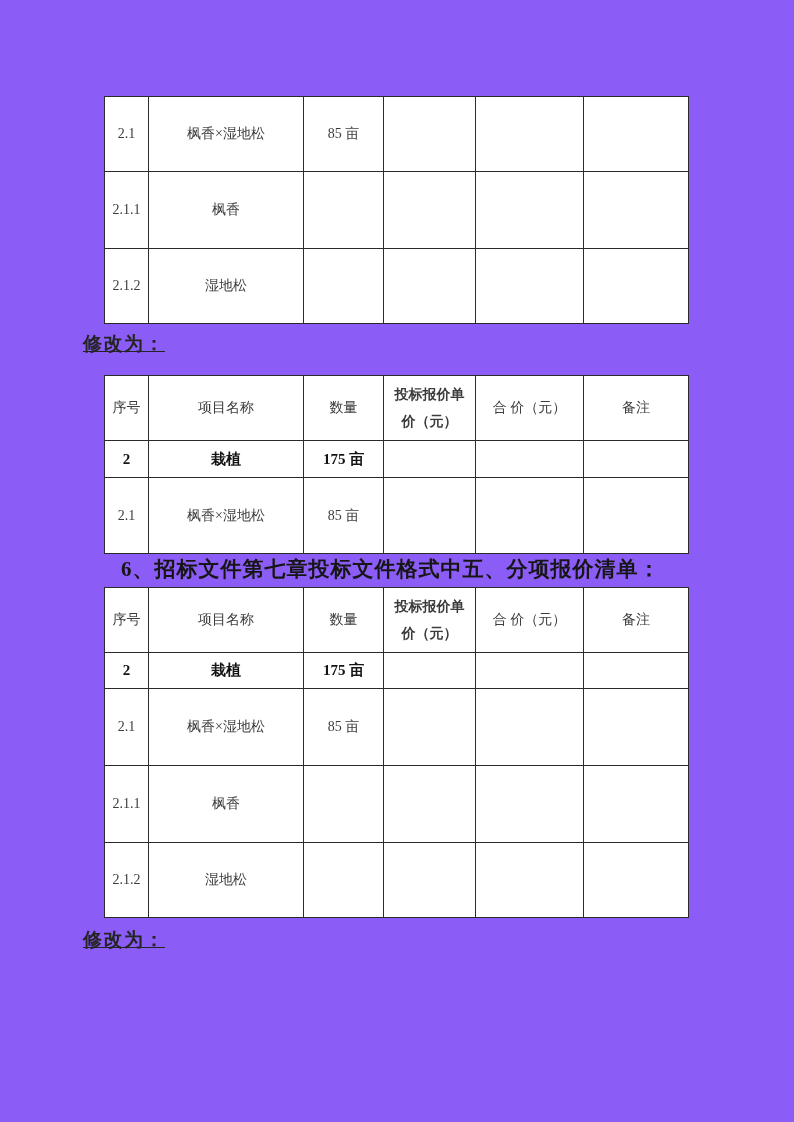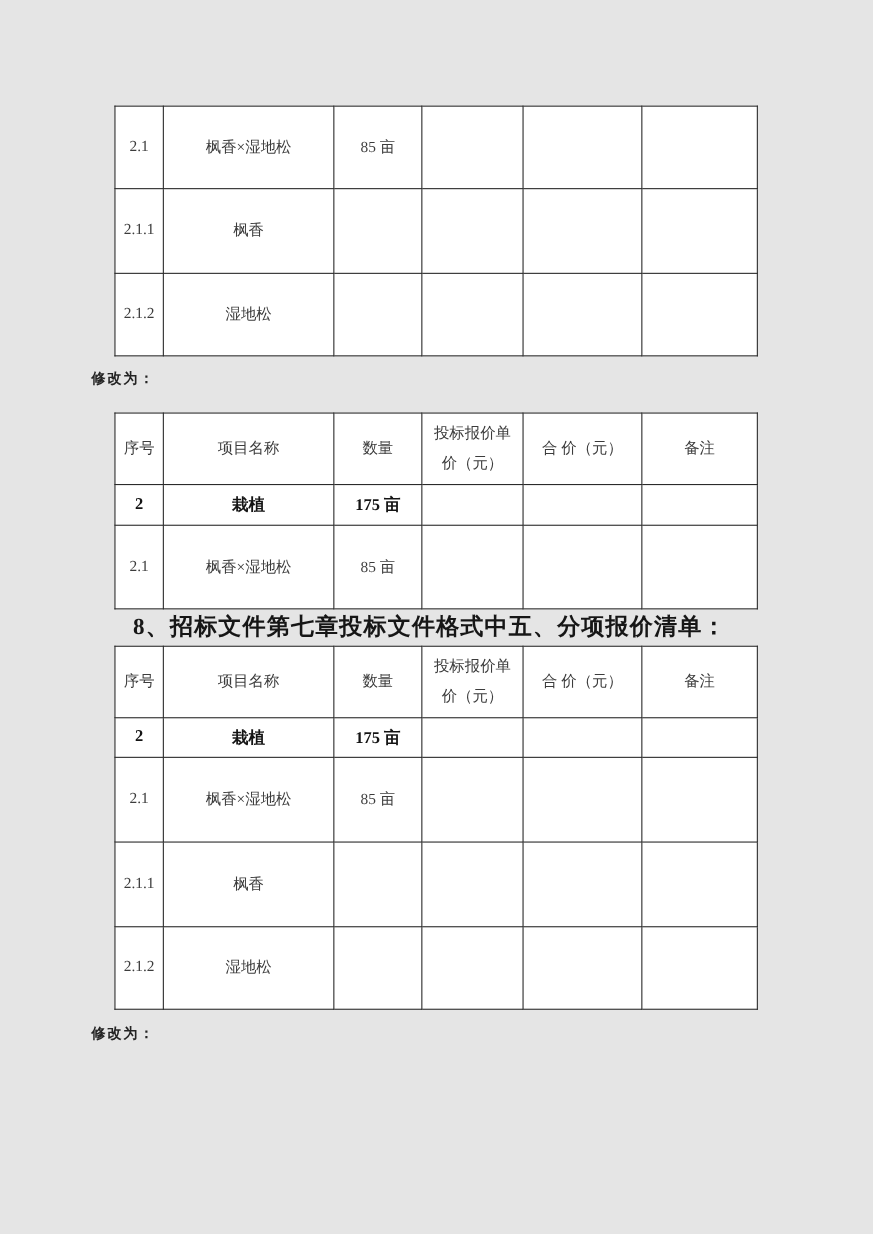--- a/index.html
+++ b/index.html
@@ -1,20 +1,20 @@
 <!DOCTYPE html>
 <html><head>
 <meta charset="utf-8">
 <style>
   html,body{margin:0;padding:0;background:#ffffff;}
   .page{
     position:relative;
     width:794px;
     height:1122px;
-    background:#e5e5e5;
+    background:#8b5cf6;
     overflow:hidden;
     font-family:"Liberation Serif","DejaVu Serif",serif;
   }
   table.doc{
     position:absolute;
     border-collapse:collapse;
     table-layout:fixed;
     background:#ffffff;
   }
   table.doc td{
@@ -26,29 +26,30 @@
     padding:0 2px;
     overflow:hidden;
     font-family:"Liberation Serif","DejaVu Serif",serif;
   }
   tr.bold-row td{
     font-weight:700;
     color:#141414;
     font-size:15px;
   }
   td.head-qty{ font-weight:400; color:#161616; }
-  td.unit-head .up-line{ line-height:27px; }
+  td.unit-head .up-line{ line-height:27px;font-weight:bold; }
   .side-label{
     position:absolute;
-    font-size:13px;
+    font-size:19px;
     font-weight:700;
     color:#242424;
     letter-spacing:1.5px;
     line-height:24px;
     white-space:nowrap;
+    text-decoration:underline;
   }
   .section-heading{
     position:absolute;
     font-size:21px;
     font-weight:700;
     color:#161616;
     letter-spacing:1px;
     line-height:26px;
     white-space:nowrap;
   }
@@ -137,21 +138,21 @@
       <td>2.1</td>
       <td>枫香×湿地松</td>
       <td>85 亩</td>
       <td></td>
       <td></td>
       <td></td>
     </tr>
   </tbody>
     </table>
 
-  <div class="section-heading" id="heading-section-3">8、招标文件第七章投标文件格式中五、分项报价清单：</div>
+  <div class="section-heading" id="heading-section-3">6、招标文件第七章投标文件格式中五、分项报价清单：</div>
 
   <table class="doc" id="table-section3">
     <colgroup>
       <col style="width:44px">
         <col style="width:155px">
         <col style="width:80px">
       <col style="width:92px">
         <col style="width:108px">
         <col style="width:105px">
     </colgroup>

